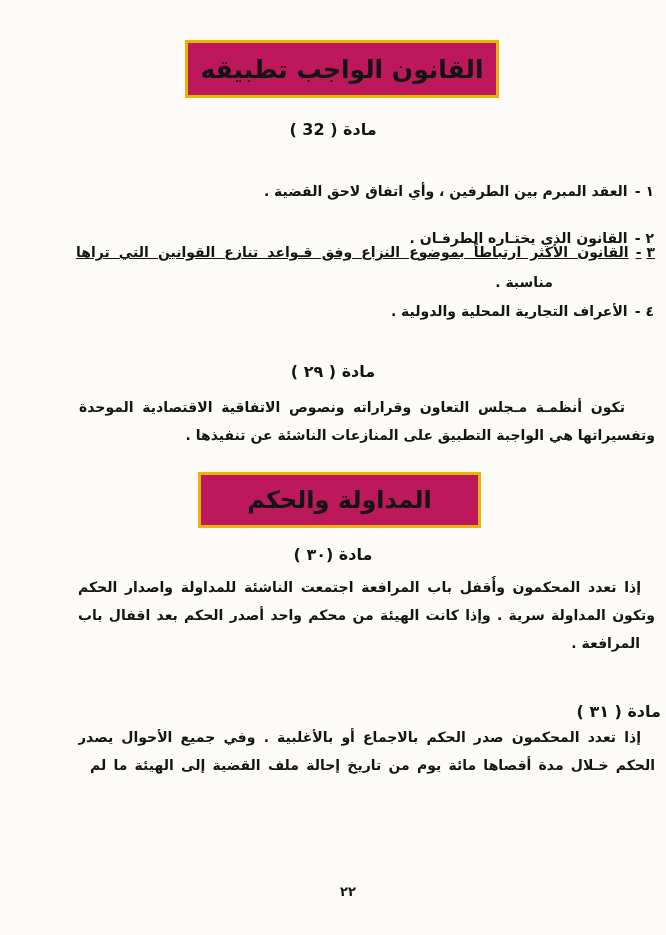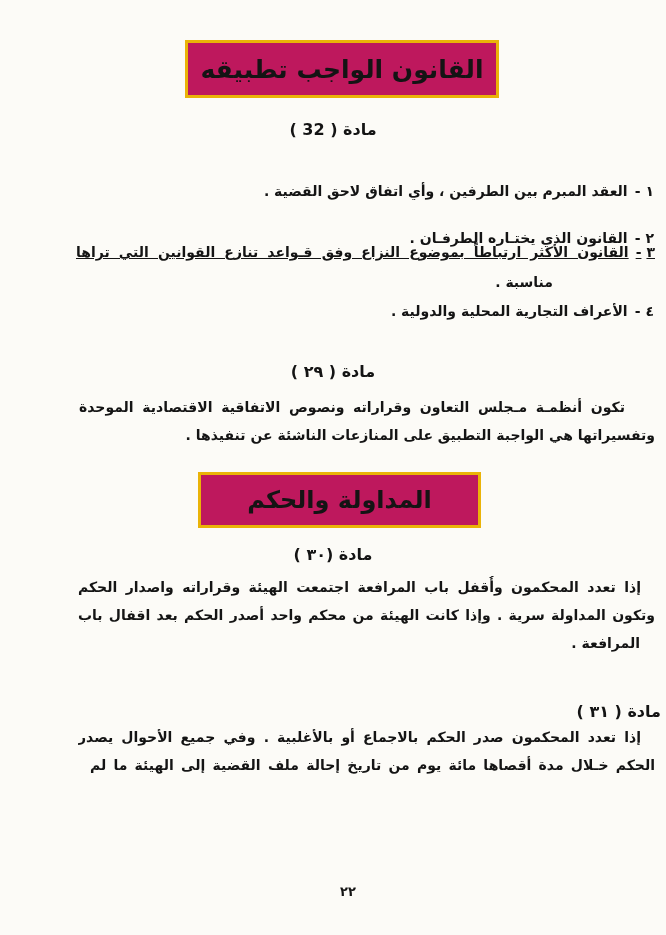--- a/index.html
+++ b/index.html
@@ -79,21 +79,21 @@
 
   <div class="abs line jline" style="top:396px; right:11px; left:79px; padding-right:30px;">تكون أنظمـة مـجلس التعاون وقراراته ونصوص الاتفاقية الاقتصادية الموحدة</div>
   <div class="abs line rline" style="top:424px; right:11px;">وتفسيراتها هي الواجبة التطبيق على المنازعات الناشئة عن تنفيذها .</div>
 
   <div class="abs titlebox box2">
     <span class="boxtext">المداولة والحكم</span>
   </div>
 
   <div class="abs article-heading" style="top:543px;">مادة (٣٠ )</div>
 
-  <div class="abs line jline" style="top:576px; right:11px; left:78px; padding-right:14px;">إذا تعدد المحكمون وأُقفل باب المرافعة اجتمعت الهيئة وقراراته واصدار الحكم</div>
+  <div class="abs line jline" style="top:576px; right:11px; left:78px; padding-right:14px;">إذا تعدد المحكمون وأُقفل باب المرافعة اجتمعت الناشئة للمداولة واصدار الحكم</div>
   <div class="abs line jline" style="top:604px; right:11px; left:78px;">وتكون المداولة سرية . وإذا كانت الهيئة من محكم واحد أصدر الحكم بعد اقفال باب</div>
   <div class="abs line rline" style="top:632px; right:26px;">المرافعة .</div>
 
   <div class="abs article-heading" style="top:700px;text-align:right;">مادة ( ٣١ )</div>
 
   <div class="abs line jline" style="top:726px; right:11px; left:78px; padding-right:14px;">إذا تعدد المحكمون صدر الحكم بالاجماع أو بالأغلبية . وفي جميع الأحوال يصدر</div>
   <div class="abs line jline" style="top:754px; right:11px; left:78px;margin-left:12px;">الحكم خـلال مدة أقصاها مائة يوم من تاريخ إحالة ملف القضية إلى الهيئة ما لم يتفق</div>
 
   <div class="abs pagenum">٢٢</div>
 

